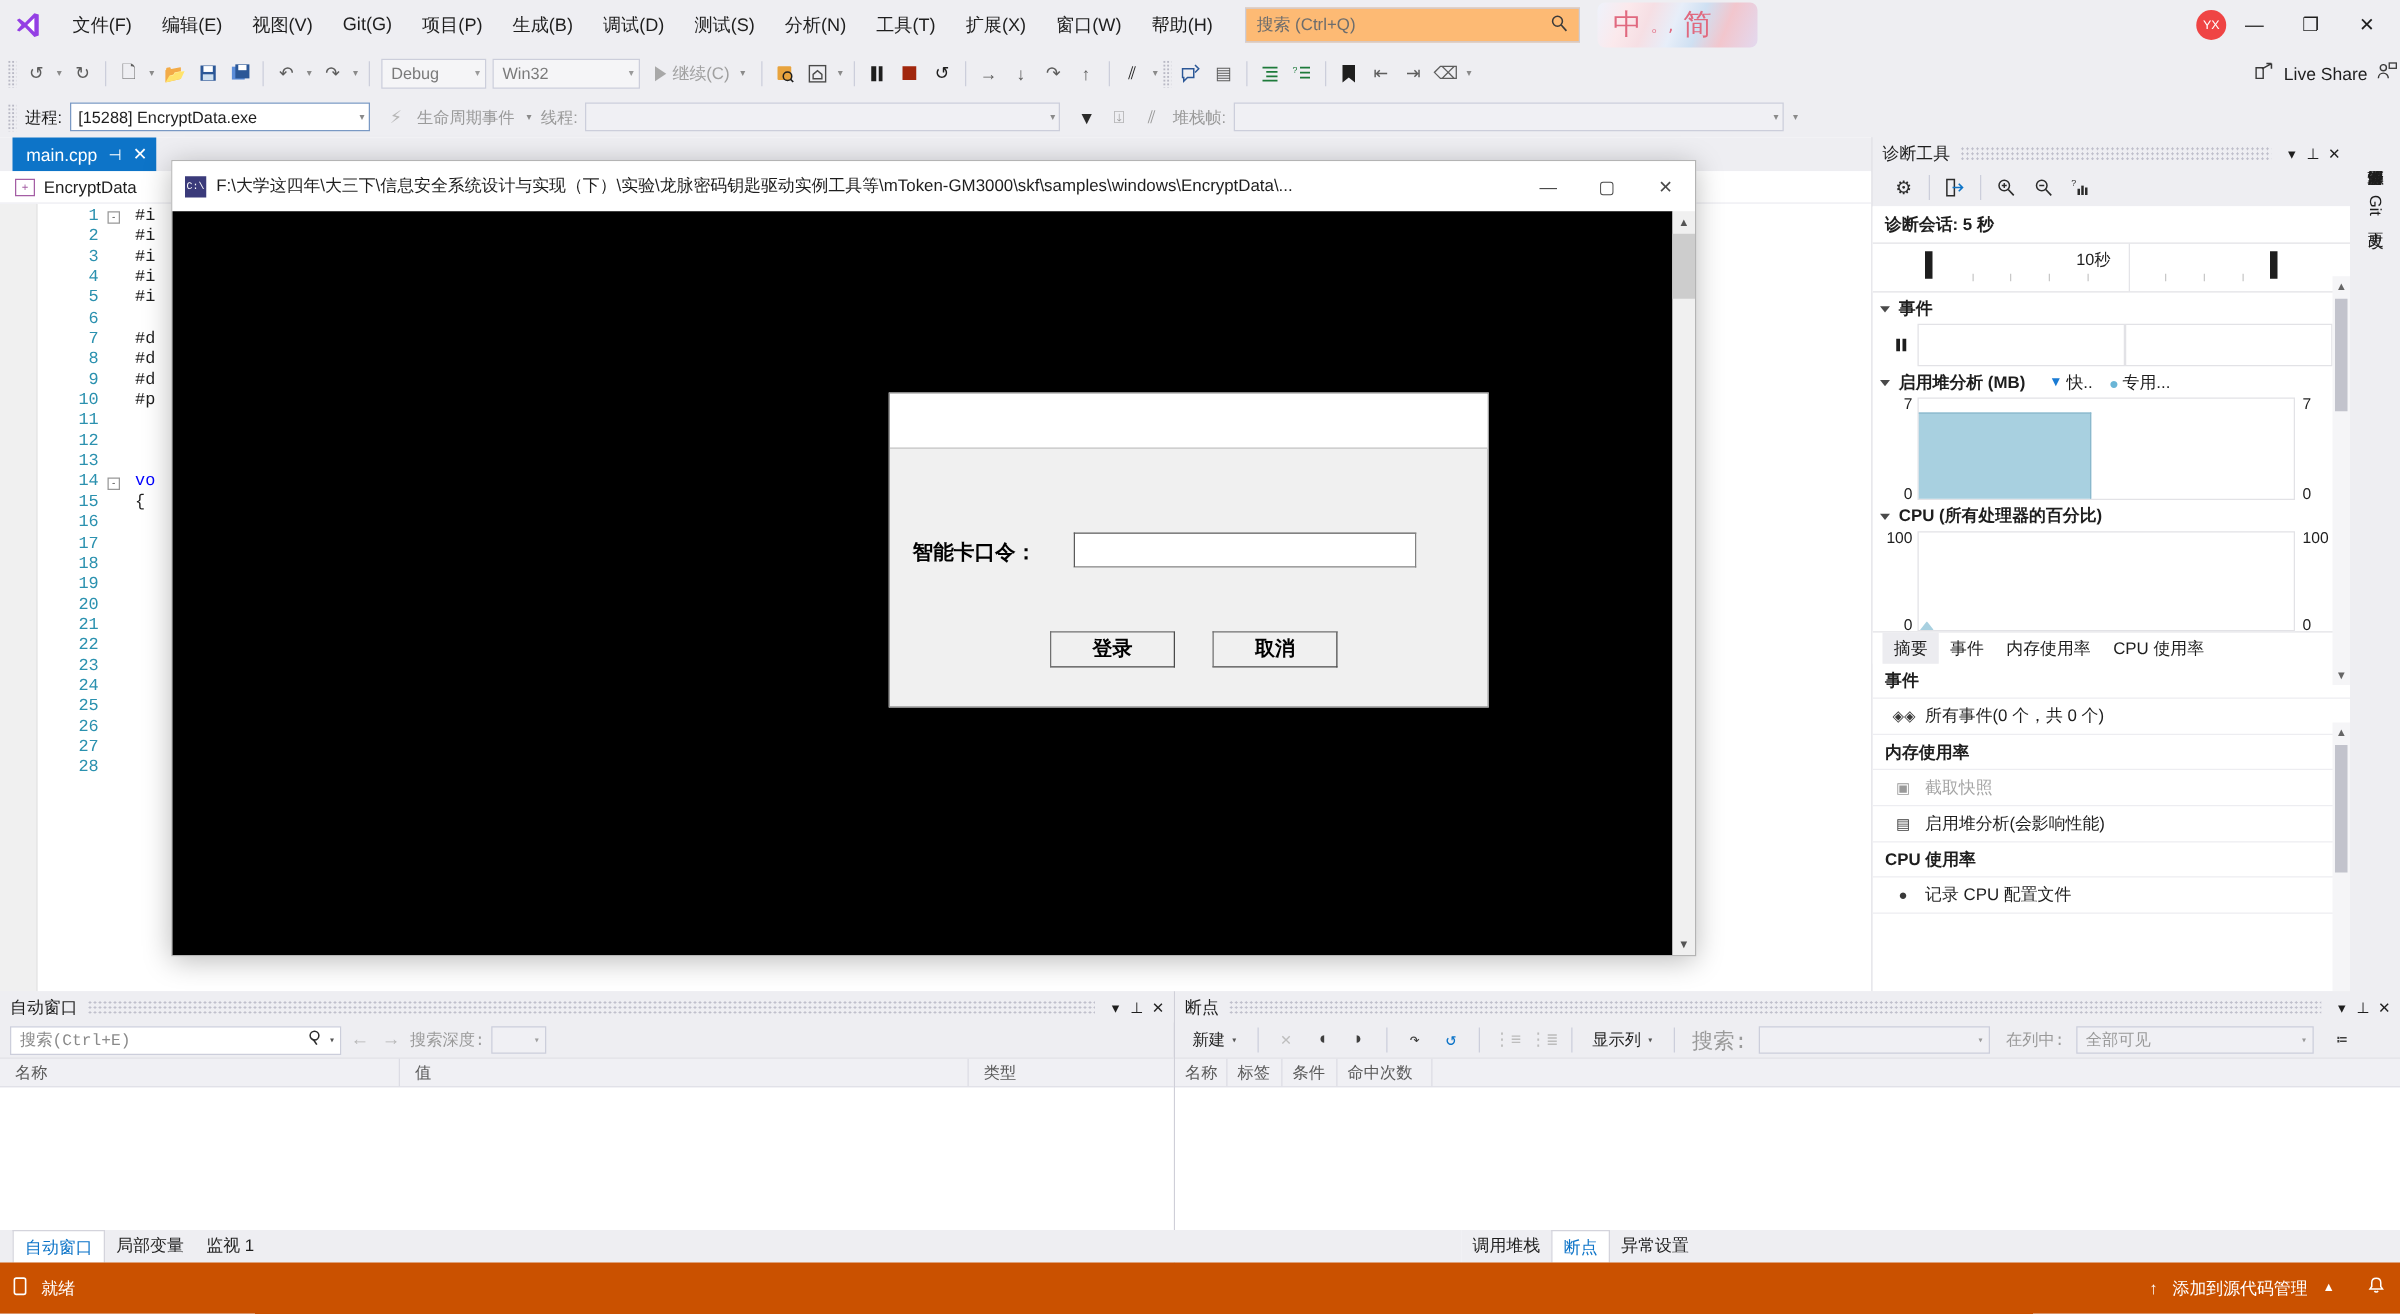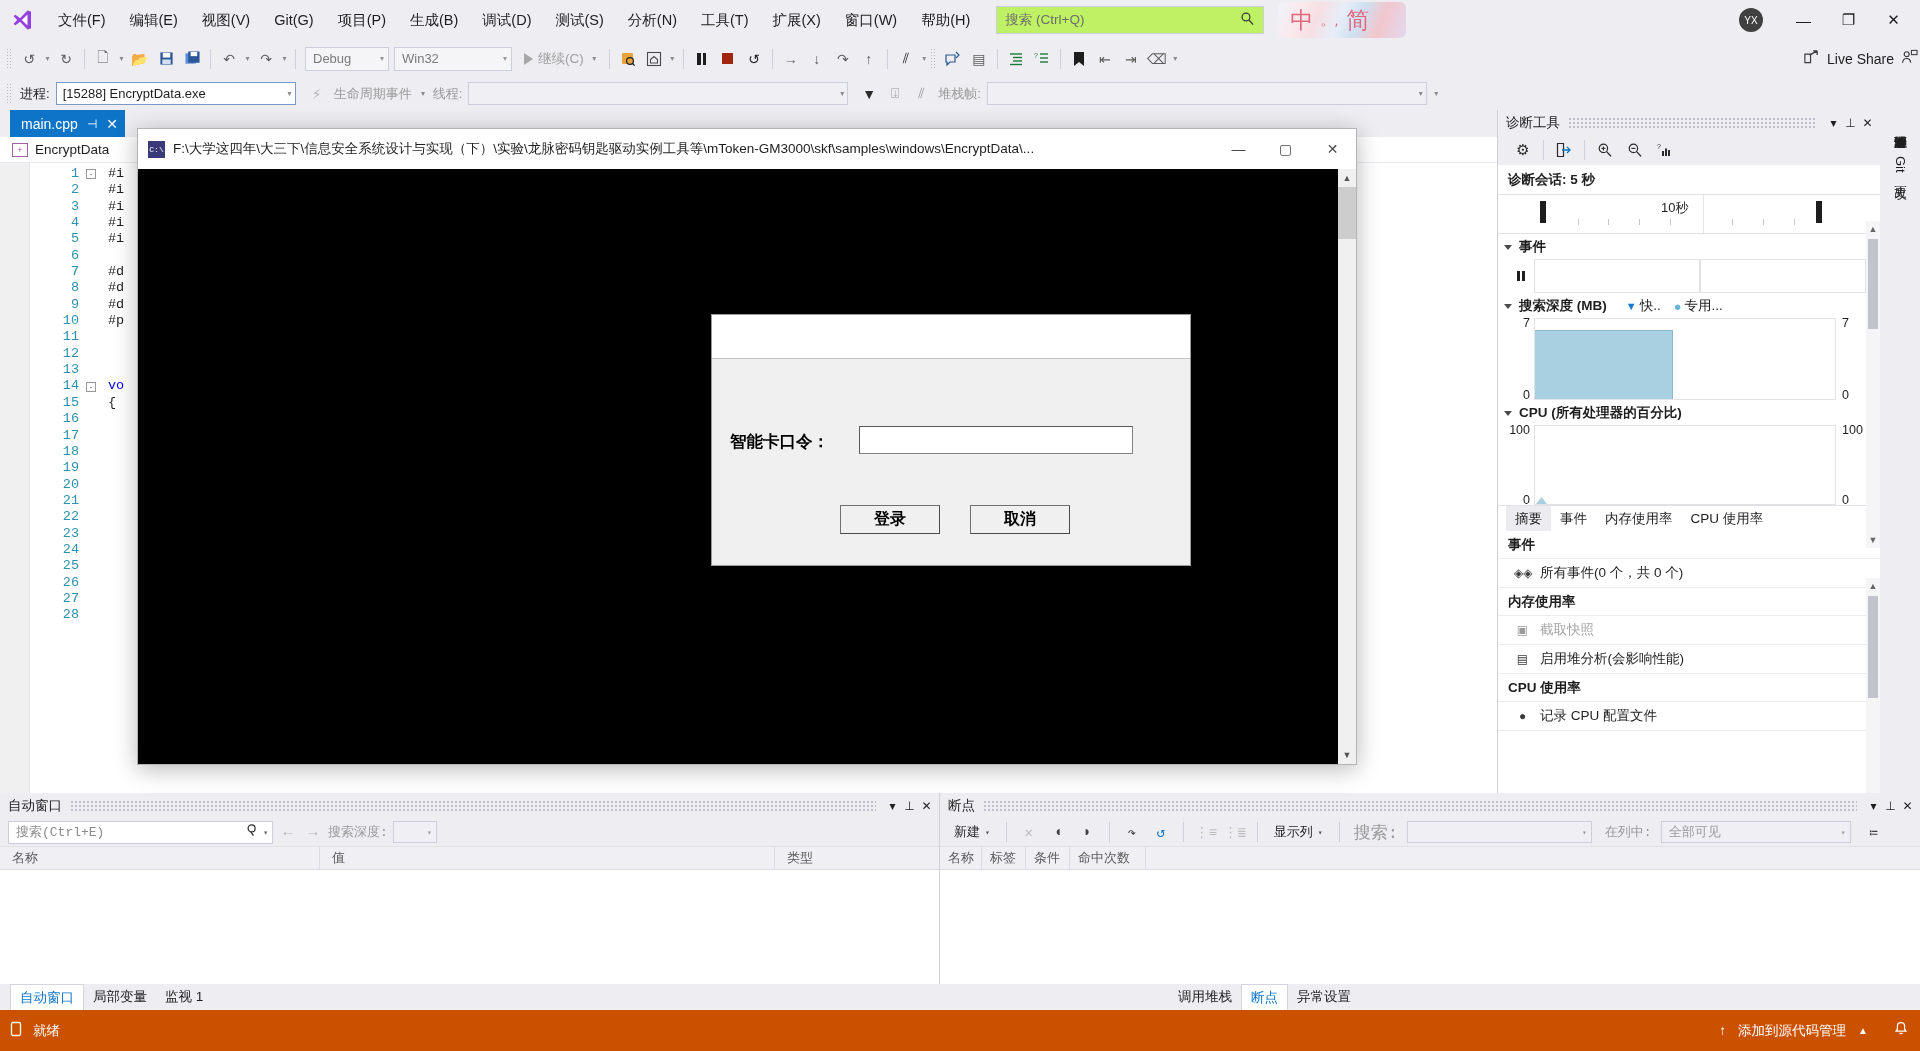--- a/index.html
+++ b/index.html
@@ -8,31 +8,31 @@
     font-family:"Liberation Sans","DejaVu Sans",sans-serif;
     font-size:13px; color:#1e1e1e; background:#eeeef2;
     -webkit-font-smoothing:antialiased;
   }
   #app{position:relative;width:1920px;height:1051px;}
 
   
   .menubar{height:40px;background:#eeeef2;display:flex;align-items:center;padding-left:8px;position:relative;}
   .vs-logo{width:28px;height:28px;display:flex;align-items:center;justify-content:center;margin-right:10px;}
   .menu-item{padding:6px 12px;font-size:14.5px;color:#1e1e1e;white-space:nowrap;cursor:default;}
-  .qsearch{margin-left:14px;width:268px;height:28px;background:#bef264;border:1px solid #cccedb;
+  .qsearch{margin-left:14px;width:268px;height:28px;background:#fdba74;border:1px solid #cccedb;
     display:flex;align-items:center;padding:0 8px;font-size:13.5px;color:#6d6d6d;position:relative;}
   .qsearch .ph{flex:1;}
   .brandimg{margin-left:14px;width:128px;height:36px;border-radius:6px;position:relative;overflow:hidden;
     background:linear-gradient(112deg,#eef2fb 0%,#fbe9ec 18%,#f6dfe4 32%,#e7eef9 48%,#cfe0f2 62%,#f2c6cd 78%,#e3d9ef 100%);}
   .brandimg .zh{position:absolute;top:50%;transform:translateY(-50%);color:#e0697f;font-size:23px;
     font-family:"DejaVu Sans",sans-serif;}
   .brandimg .z1{left:12px;} .brandimg .z2{left:42px;font-size:14px;top:54%;} .brandimg .z3{left:68px;}
   .mb-right{margin-left:auto;display:flex;align-items:center;gap:0;padding-right:4px;}
-  .avatar{width:24px;height:24px;border-radius:50%;background:#404040;color:#fff;font-size:10px;
-    display:flex;align-items:center;justify-content:center;margin-right:18px;}
+  .avatar{width:24px;height:24px;border-radius:50%;background:#ef4444;color:#fff;font-size:10px;
+    display:flex;align-items:center;justify-content:center;}
   .wbtn{width:45px;height:40px;display:flex;align-items:center;justify-content:center;font-size:15px;color:#1e1e1e;}
 
   
   .toolbar{height:37px;background:#eeeef2;display:flex;align-items:center;padding-left:6px;gap:0;}
   .tb-ico{width:26px;height:26px;display:flex;align-items:center;justify-content:center;color:#5d5d5d;font-size:14px;}
   .tb-ico.on{color:#1e1e1e;}
   .tb-sep{width:1px;height:20px;background:#cccedb;margin:0 5px;}
   .tb-caret{font-size:8px;color:#8a8a8a;width:11px;display:flex;align-items:center;justify-content:center;}
   .combo{height:24px;border:1px solid #cccedb;background:#f5f5f7;display:flex;align-items:center;
     padding:0 4px 0 7px;font-size:13px;color:#7a7a7a;}
@@ -571,21 +571,21 @@
                 <i style="height:10px;width:3px;"></i>
                 <i style="height:10px;width:3px;"></i>
               </span>
             </div>
           <div class="evbox"></div>
           <div class="evbox"></div>
         </div>
 
         <div class="grp">
           <span class="tri-d"></span>
-          <span>搜索深度 (MB)</span>
+          <span>启用堆分析 (MB)</span>
           <span style="margin-left:14px;display:flex;align-items:center;gap:3px;font-weight:normal;">
             <span style="color:#1a7bd4;font-size:11px;">▼</span>
             <span>快..</span>
           </span>
           <span style="margin-left:8px;display:flex;align-items:center;gap:3px;font-weight:normal;">
             <span style="color:#6ab5d6;font-size:13px;">●</span>
             <span>专用...</span>
           </span>
         </div>
         <div class="chartrow" style="height:82px;">

